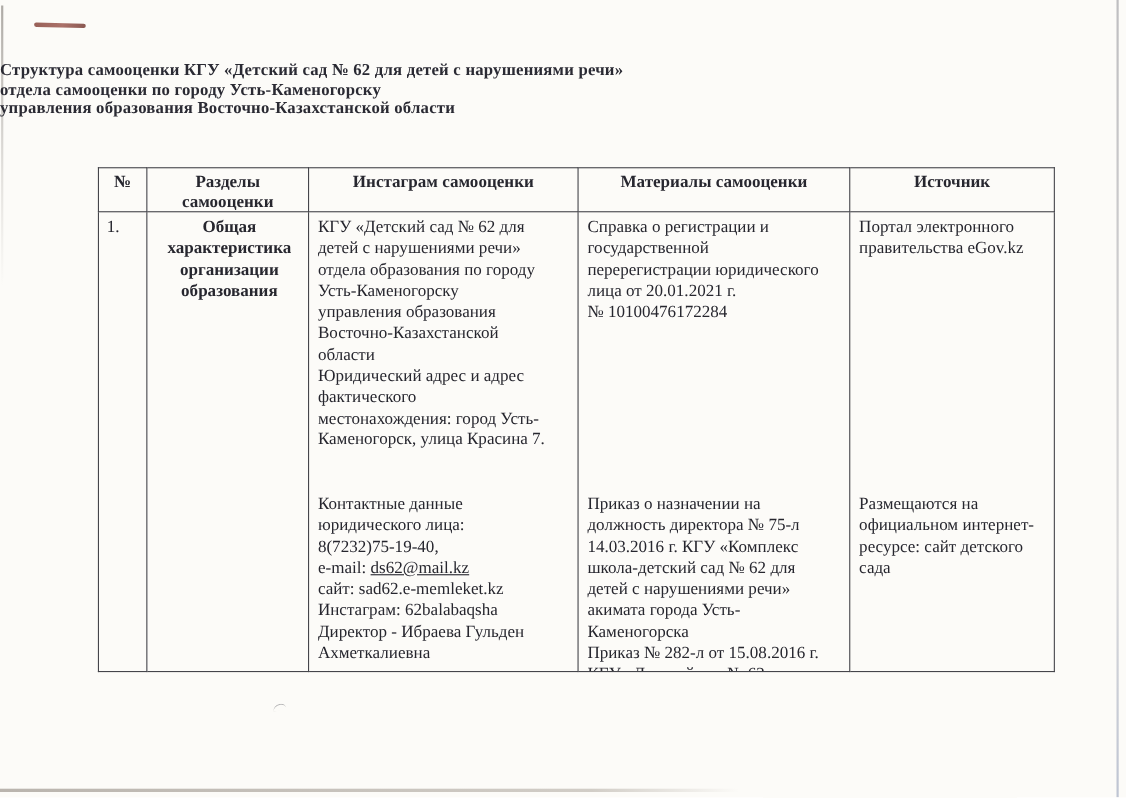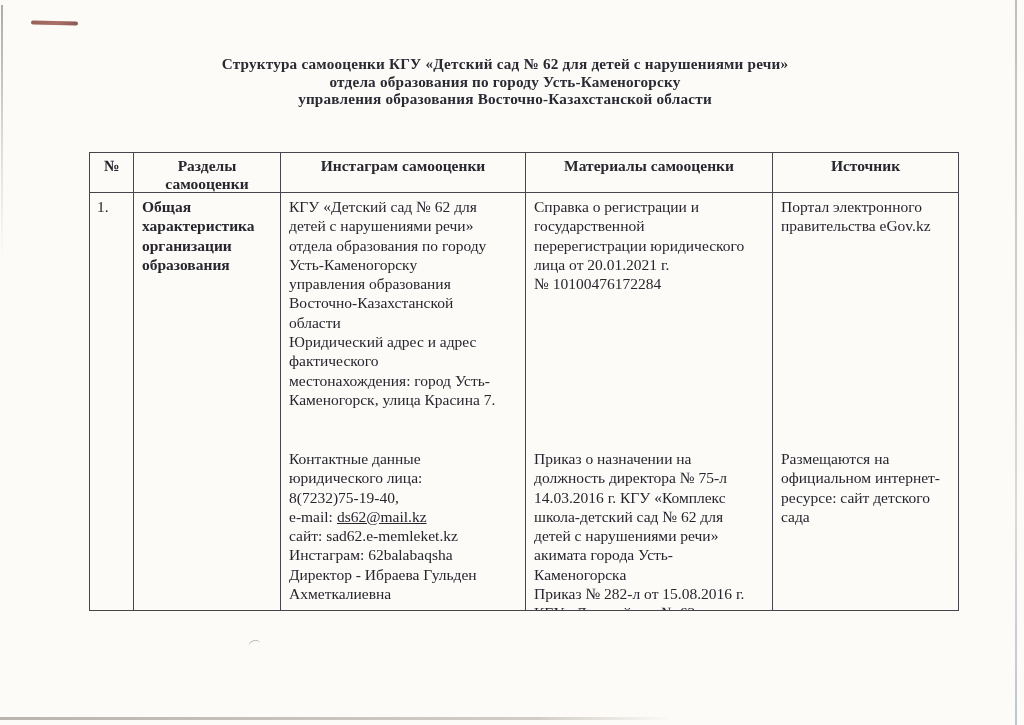--- a/index.html
+++ b/index.html
@@ -21,21 +21,21 @@
     background:linear-gradient(90deg,rgba(120,110,100,.5),rgba(140,130,118,.38) 80%,rgba(140,130,118,0));}
   .red-mark{position:absolute;left:31px;top:21px;width:47px;height:3.5px;
     border-radius:2px;transform:rotate(1.5deg);
     background:linear-gradient(90deg,#8d4f46,#a2625a 55%,#7d463f);opacity:.9;}
   .squiggle{position:absolute;left:248px;top:640px;width:12px;height:5px;
     border-top:1.6px solid rgba(110,110,115,.5);
     border-radius:60% 40% 0 0 / 100% 80% 0 0;transform:rotate(-12deg);}
   
   .title{
     position:absolute;left:0;right:14px;top:55px;
-    text-align:center;font-weight:bold;
+    font-weight:bold;
     font-size:15.2px;line-height:17.5px;letter-spacing:.2px;
     color:#2a2a33;
   }
   
   table.doc-table{
     position:absolute;left:89px;top:152px;width:869px;
     border-collapse:collapse;table-layout:fixed;
   }
   .doc-table th,.doc-table td{
     border:1.5px solid #45454b;
@@ -48,38 +48,38 @@
     color:#27272f;
   }
   .doc-table td{
     height:417px;vertical-align:top;
     font-size:15.5px;line-height:19.3px;padding:0;
   }
   .wrap{position:relative;height:417px;overflow:hidden;}
   .b1{padding:4px 5px 0 8px;}
   .b2{position:absolute;top:256px;left:8px;right:5px;}
   .pre{white-space:pre-line;}
-  .bold{font-weight:bold;}
+  .bold{font-weight:bold;text-align:center;}
   .c-num .b1{padding-left:7px;}
   .email{color:inherit;text-decoration:underline;margin-left:4px;cursor:pointer;}
 </style>
 </head>
 <body>
 
 <div class="scan">
 
   <div class="edge edge-left"></div>
   <div class="edge edge-right"></div>
   <div class="edge edge-bottom"></div>
   <div class="red-mark"></div>
   <div class="squiggle"></div>
 
   <div class="title">
     <div>Структура самооценки КГУ «Детский сад № 62 для детей с нарушениями речи»</div>
-    <div>отдела образования по городу Усть-Каменогорску</div>
+    <div>отдела самооценки по городу Усть-Каменогорску</div>
     <div>управления образования Восточно-Казахстанской области</div>
   </div>
 
   <table class="doc-table">
     <colgroup>
       <col style="width:44px">
       <col style="width:147px">
       <col style="width:245px">
       <col style="width:247px">
       <col style="width:186px">

